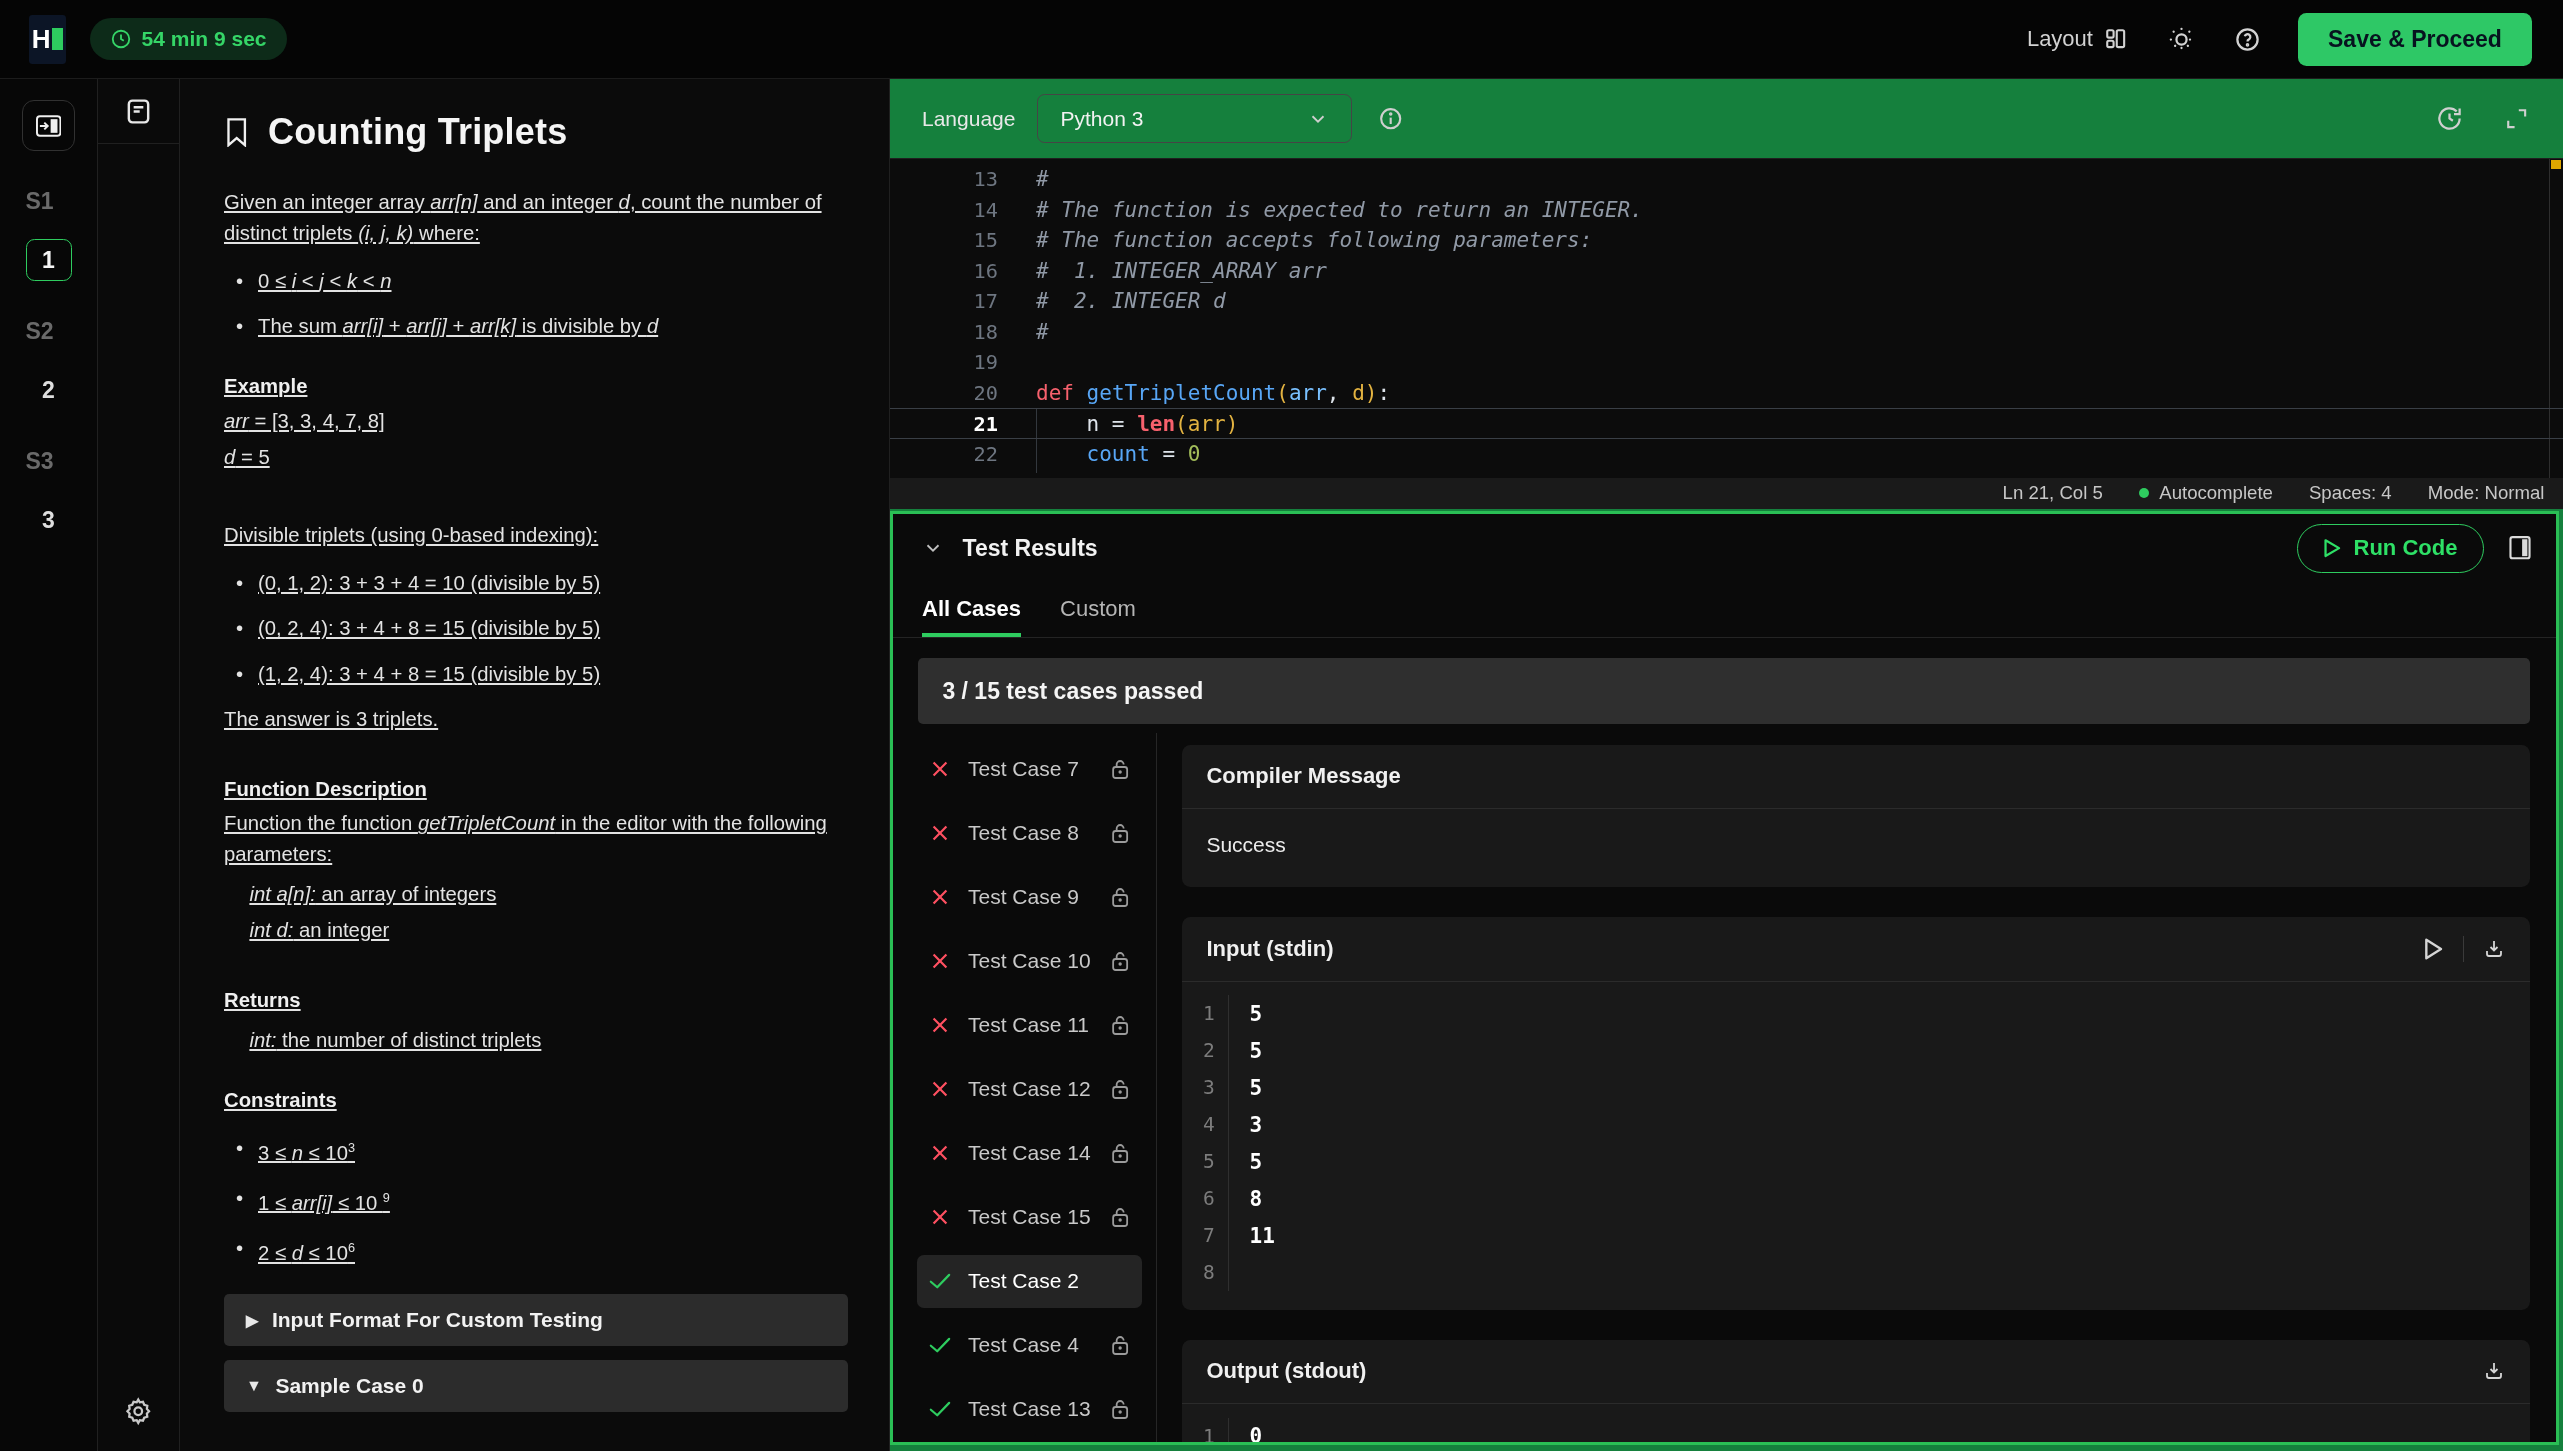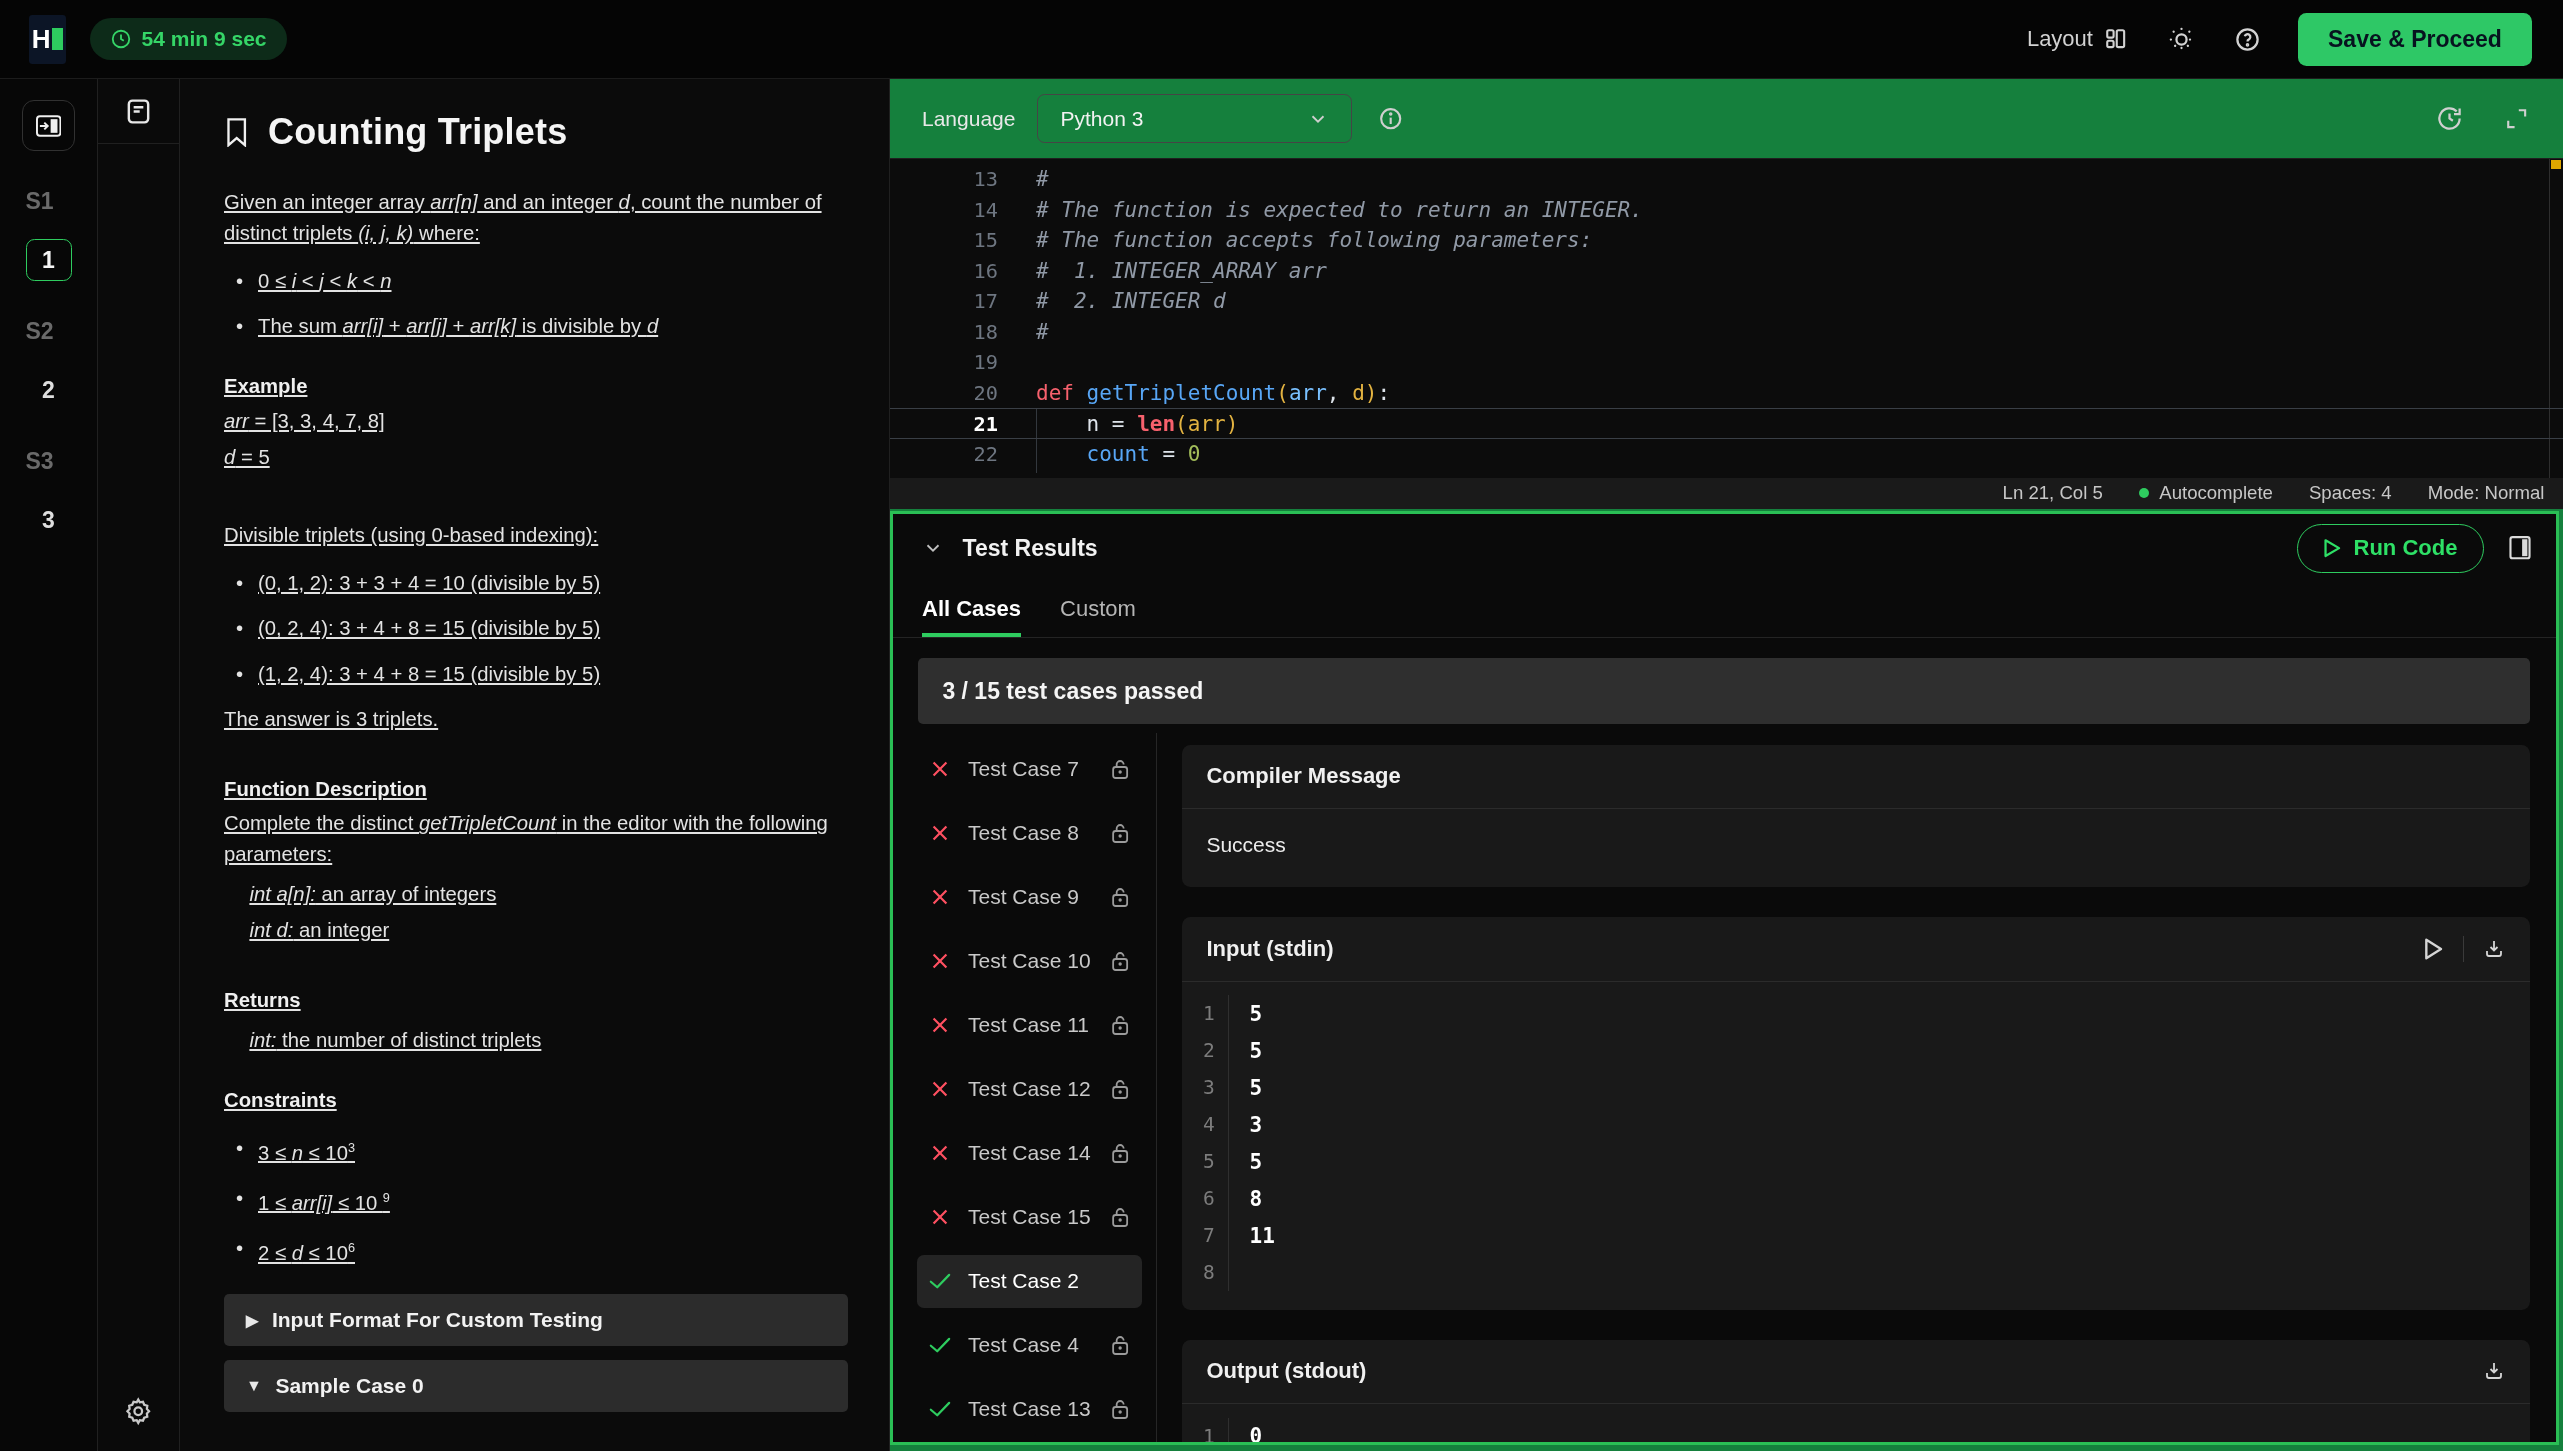--- a/index.html
+++ b/index.html
@@ -254,21 +254,21 @@
             <p class="p-par"><em>d</em><span> = 5</span></p>
           </div>
         <p class="p-par" id="p-divisible" style="margin-top:47px;">Divisible triplets (using 0-based indexing):</p>
         <ul class="p-ul" id="p-bullets2" style="margin-bottom:6.8px;">
             <li>(0, 1, 2): 3 + 3 + 4 = 10 (divisible by 5)</li>
             <li>(0, 2, 4): 3 + 4 + 8 = 15 (divisible by 5)</li>
             <li>(1, 2, 4): 3 + 4 + 8 = 15 (divisible by 5)</li>
           </ul>
         <p class="p-par">The answer is 3 triplets.</p>
         <div class="p-h" style="margin-top:39px;">Function Description</div>
-        <p class="p-par" id="p-fd"><span>Complete the distinct </span><em>getTripletCount</em><span> in the editor with the following parameters:</span></p>
+        <p class="p-par" id="p-fd"><span>Function the function </span><em>getTripletCount</em><span> in the editor with the following parameters:</span></p>
         <div class="p-indent" id="p-params">
             <p class="p-par"><em>int a[n]:</em><span> an array of integers</span></p>
             <p class="p-par"><em>int d:</em><span> an integer</span></p>
           </div>
         <div class="p-h" style="margin-top:39px;">Returns</div>
         <div class="p-indent" id="p-returns"><em>int:</em><span> the number of distinct triplets</span></div>
         <div class="p-h" style="">Constraints</div>
         <ul class="p-ul" id="p-constraints">
             <li><span>3 ≤ </span><em>n</em><span> ≤ 10</span><sup>3</sup></li>
             <li><span>1 ≤ </span><em>arr[i]</em><span> ≤ 10 </span><sup>9</sup></li>

